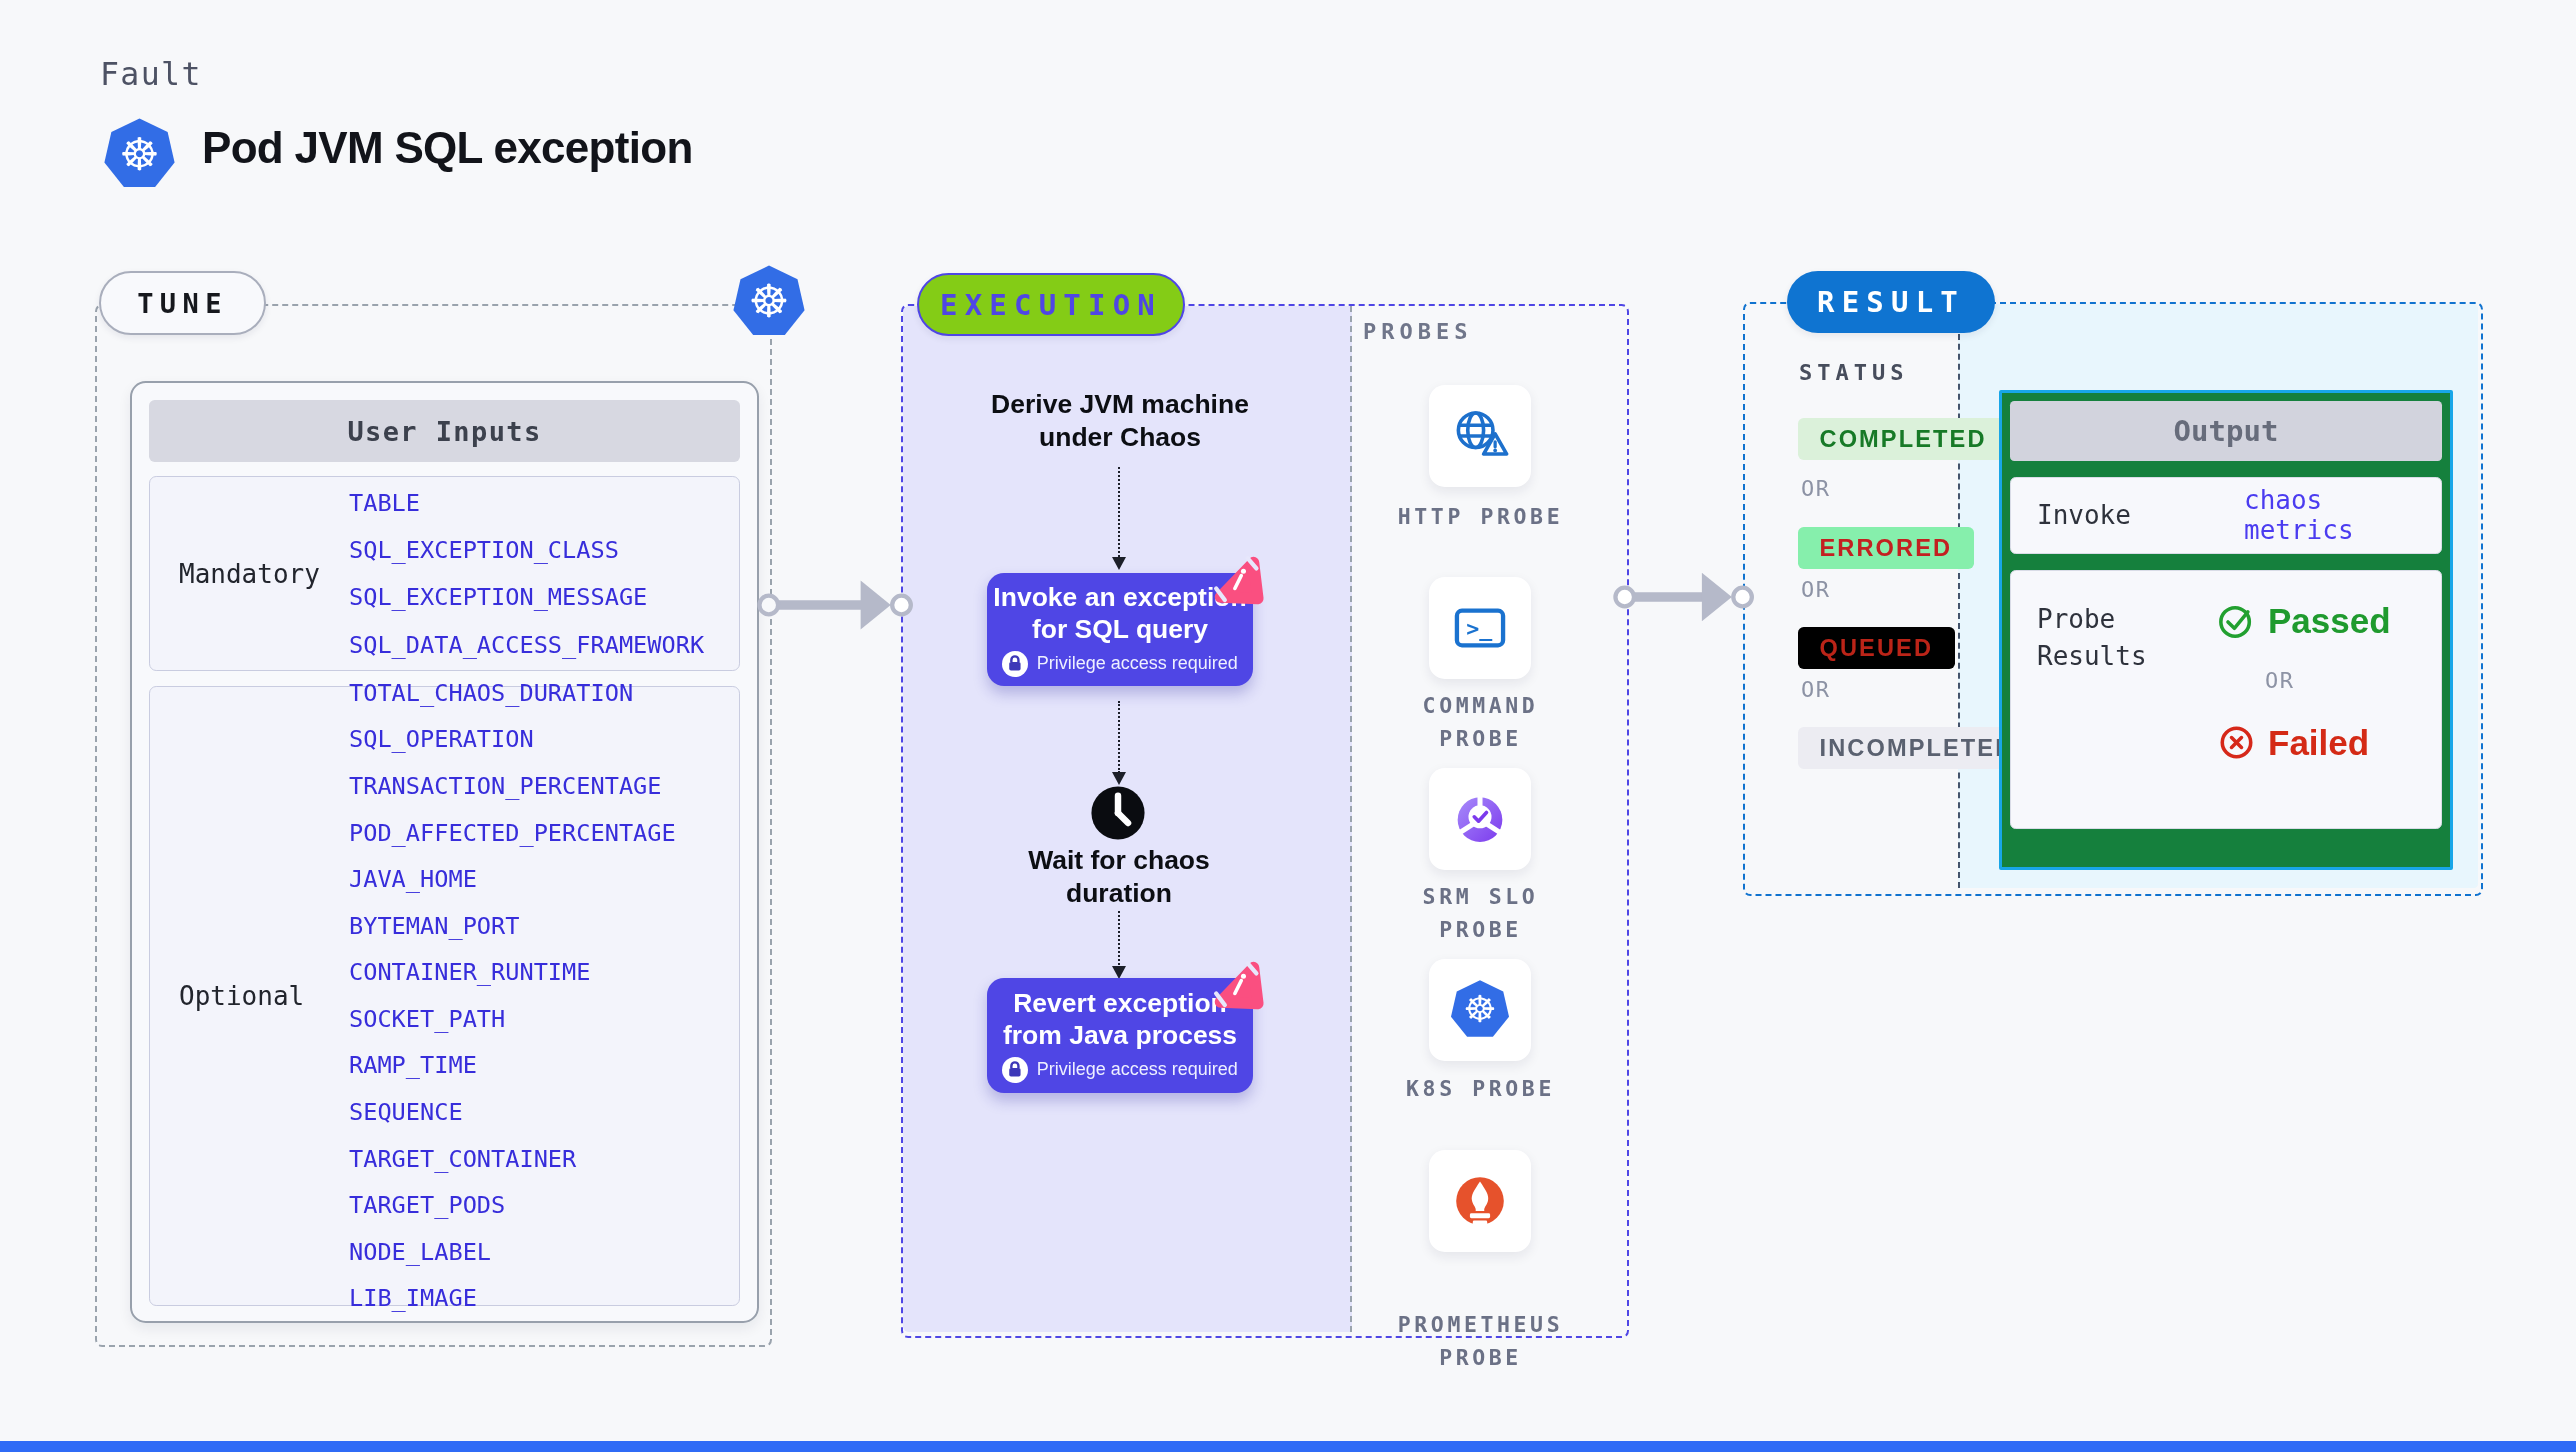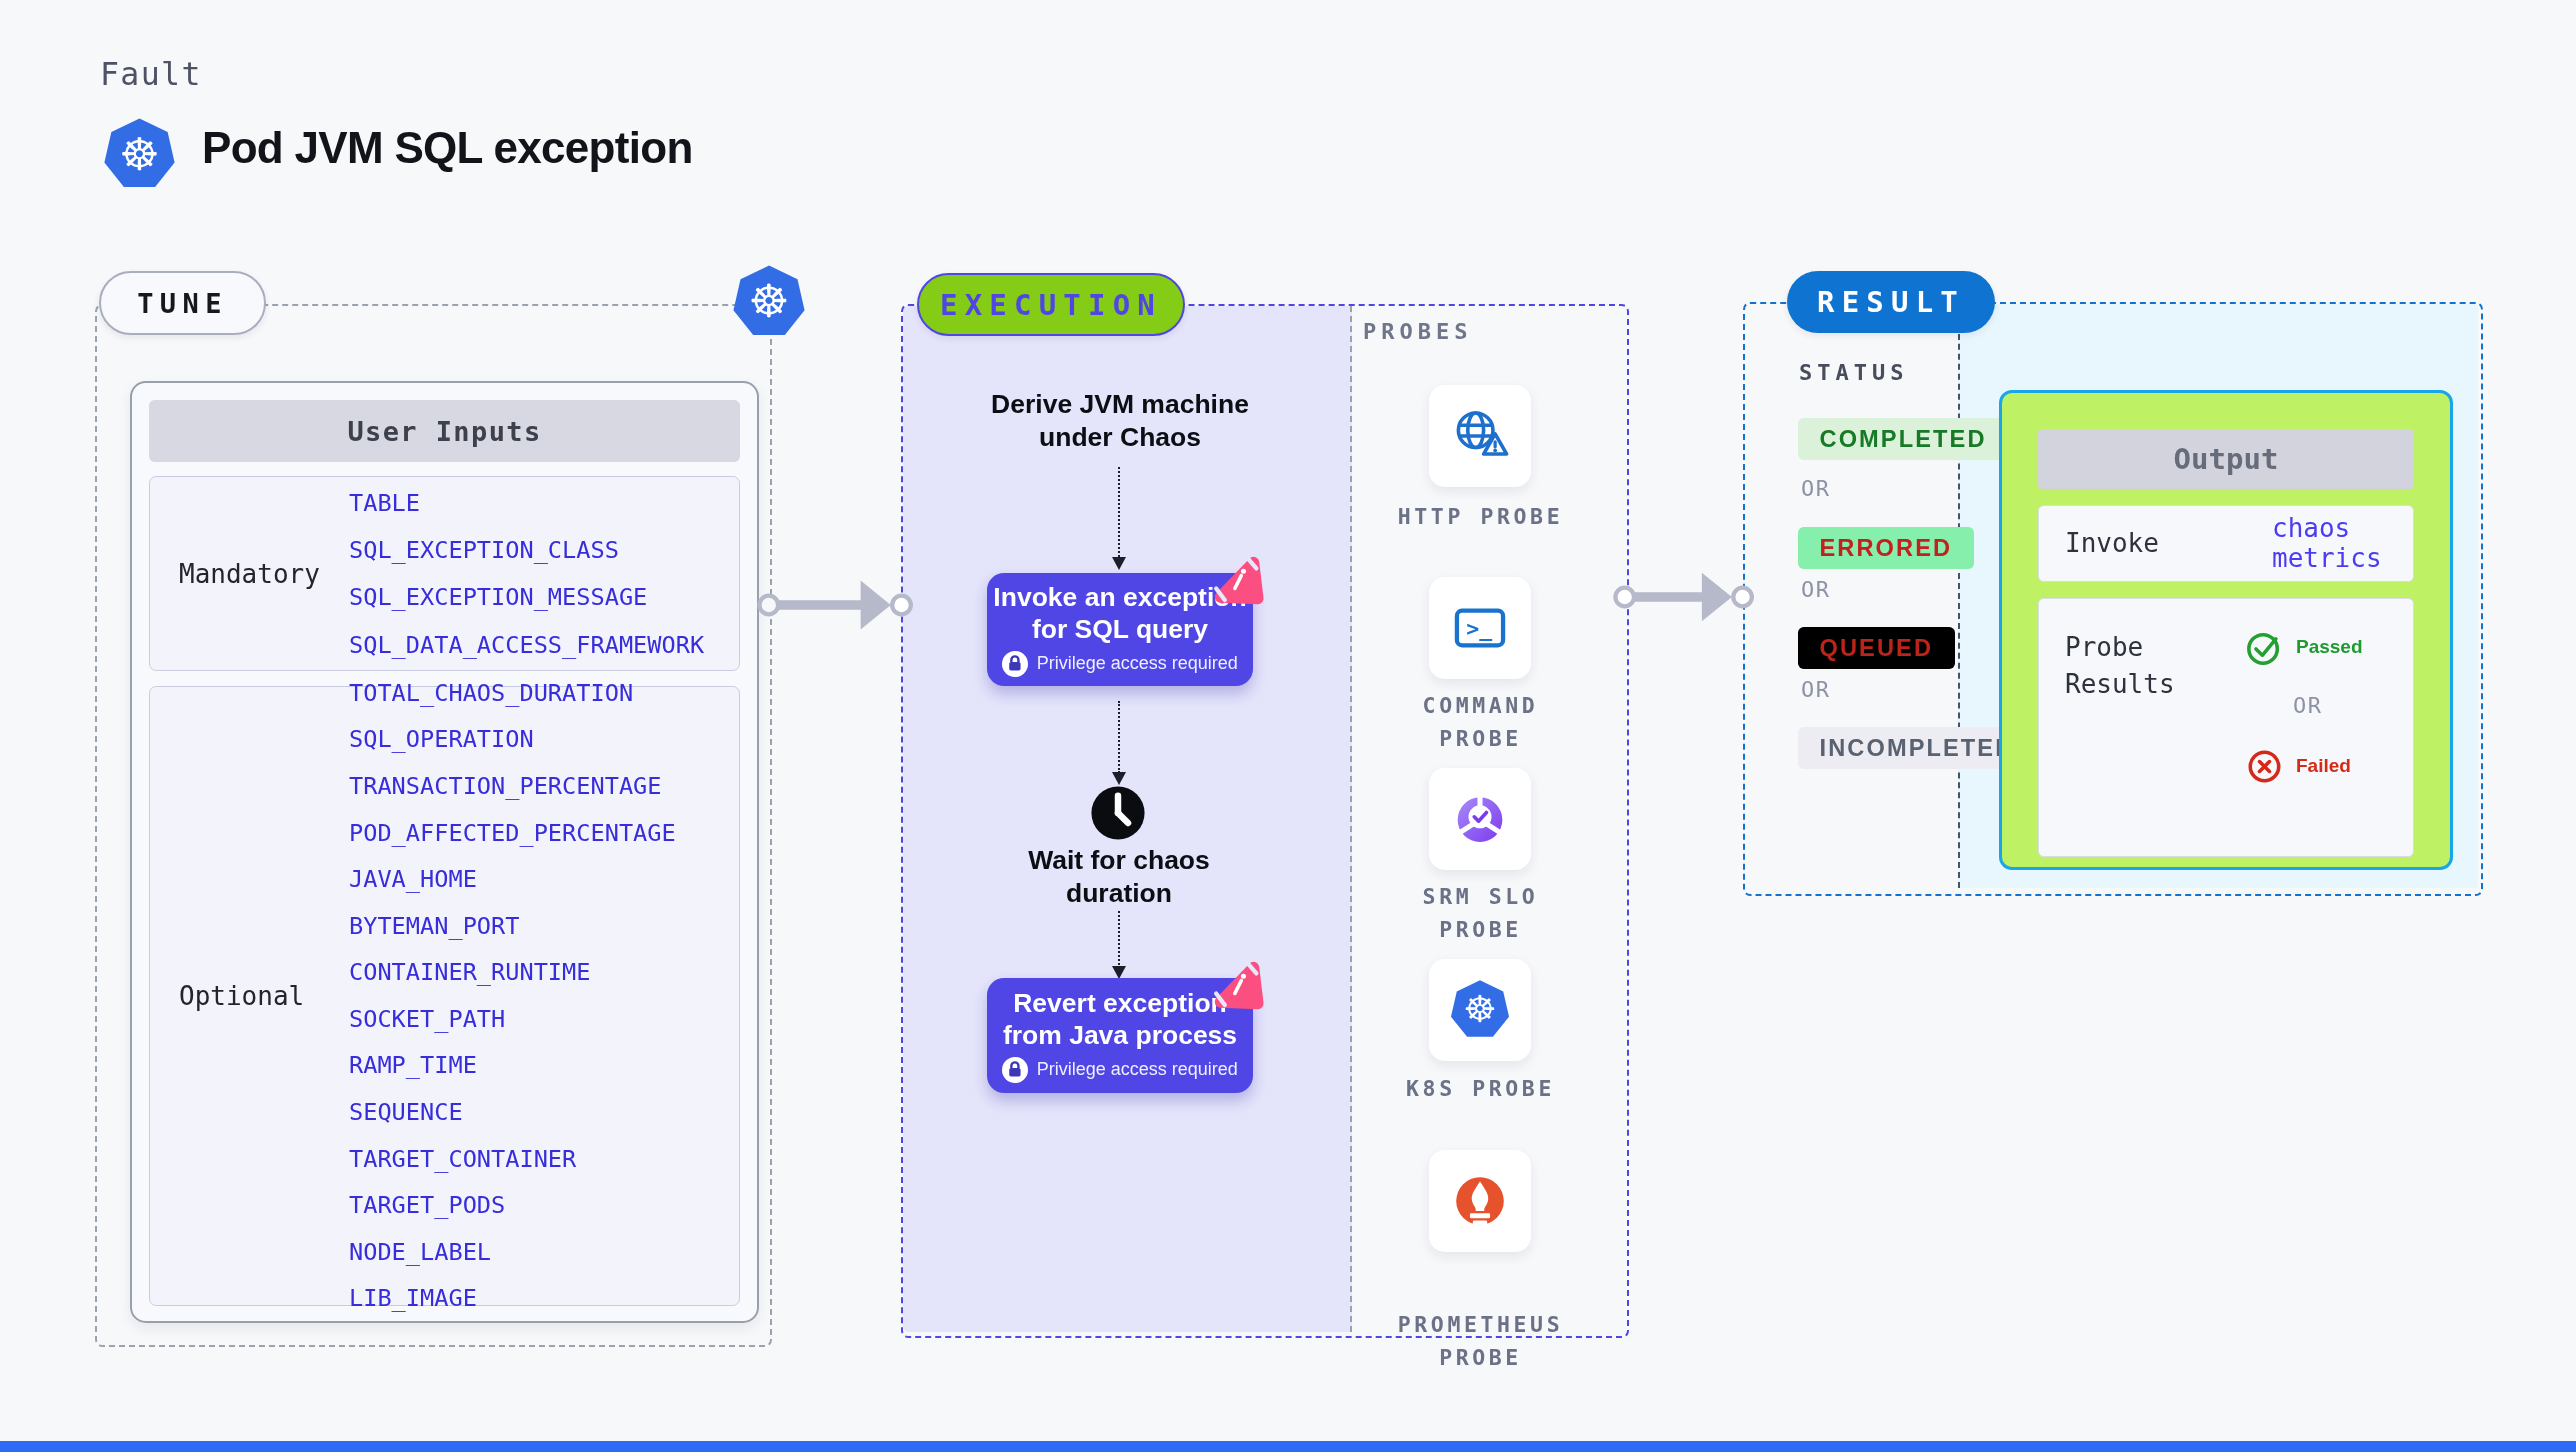--- a/index.html
+++ b/index.html
@@ -63,29 +63,29 @@
   .status-heading{left:1799px;top:360px;font-size:22px;font-weight:bold;color:#474d5c;letter-spacing:5px;}
   .badge{height:42px;line-height:42px;padding:0 21.5px;border-radius:5.7px;font-family:"Liberation Sans",sans-serif;font-weight:bold;font-size:23.6px;letter-spacing:2.1px;}
   .badge.completed{left:1798px;top:418px;background:#dbf1da;color:#177a27;}
   .badge.errored{left:1798px;top:527px;background:#86efac;color:#c32020;}
   .badge.queued{left:1798px;top:627px;background:#000000;color:#bb2418;}
   .badge.incompleted{left:1798px;top:727px;background:#ececf2;color:#5a6170;}
   .or-label{font-size:22px;color:#8d93a5;letter-spacing:1.4px;}
   .or-1{left:1801px;top:476px;}
   .or-2{left:1801px;top:577px;}
   .or-3{left:1801px;top:677px;}
-  .output-card{left:1999px;top:390px;width:454px;height:480px;background:#bef264;border:3.6px solid #18a6e8;border-radius:13px;padding:36px;box-sizing:border-box;z-index:2;}
+  .output-card{left:1999px;top:390px;width:454px;height:480px;background:#15803d;border:3.6px solid #18a6e8;border-radius:2px;padding:8px;box-sizing:border-box;z-index:2;}
   .output-header{height:60px;background:#d2d3dd;border-radius:4.3px;display:flex;align-items:center;justify-content:center;font-size:29px;font-weight:bold;color:#676c7b;margin-bottom:15.8px;}
   .output-row{background:#f7f8fc;border:1.4px solid #d9dce7;border-radius:5.7px;box-sizing:border-box;display:flex;padding-left:26px;}
   .row-metrics{height:77px;align-items:center;margin-bottom:15.8px;}
   .row-probe{height:259px;padding-top:30px;}
   .out-label{font-size:26px;color:#2e323c;width:181px;flex:none;line-height:37px;white-space:pre-line;}
   .metrics-value{font-size:26px;color:#4b3cf0;margin-left:26px;}
   .pr-col{display:flex;flex-direction:column;}
-  .pr-row{display:flex;align-items:center;gap:13px;font-family:"Liberation Sans",sans-serif;font-weight:bold;font-size:19px;}
+  .pr-row{display:flex;align-items:center;gap:13px;font-family:"Liberation Sans",sans-serif;font-weight:bold;font-size:35px;}
   .pr-passed{color:#1f9a2e;}
   .pr-failed{color:#d42a16;margin-top:30px;}
   .pr-or{margin:27px 0 0 47px;}
 
   .bottom-strip{left:0;bottom:0;width:2576px;height:11.5px;background:#2f6bf6;}
 </style>
 </head>
 <body>
 
 <div id="canvas">

